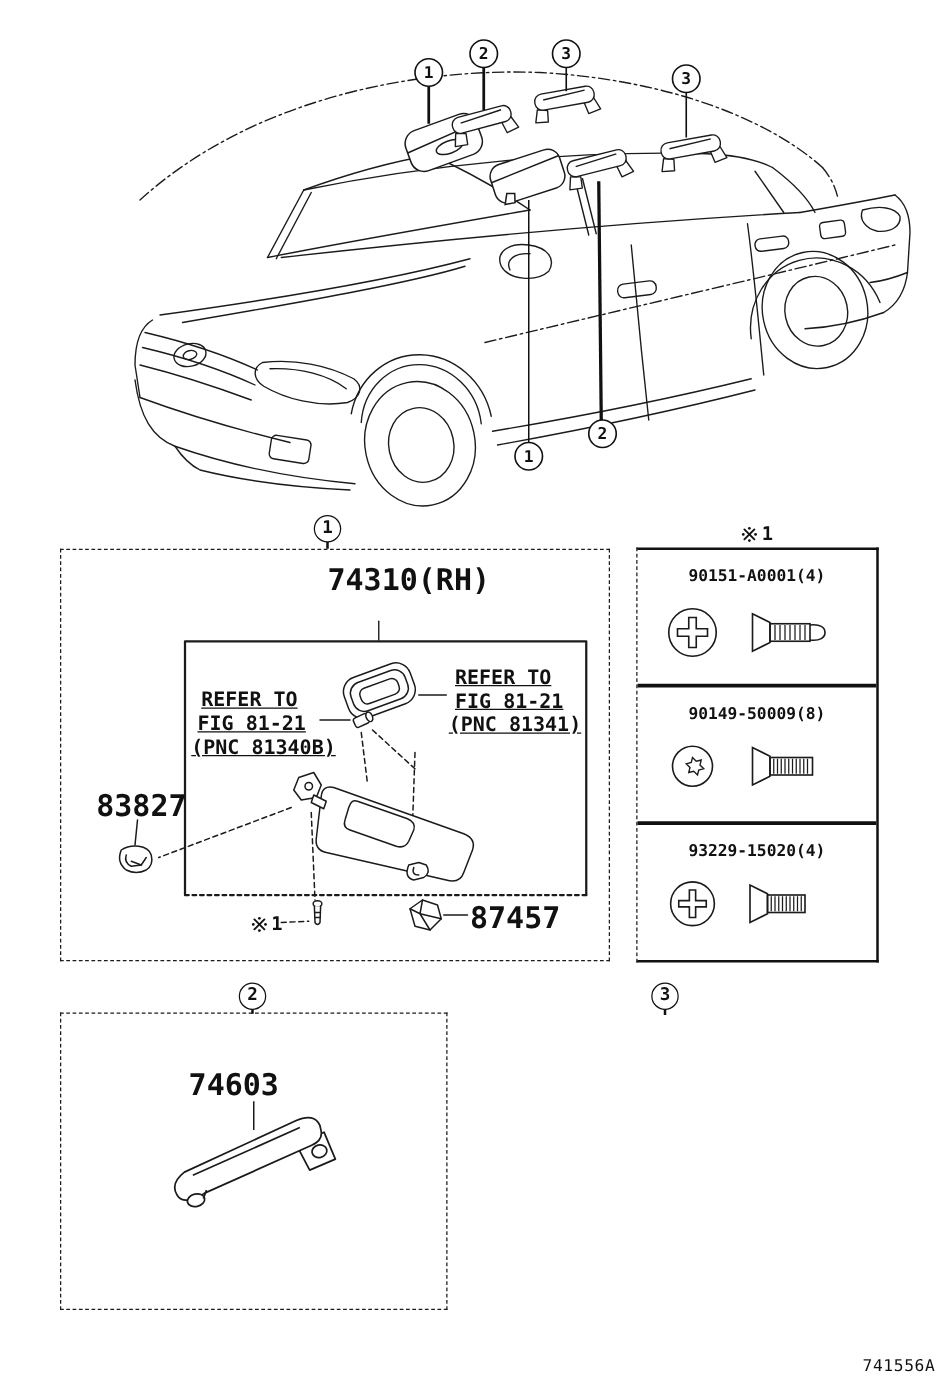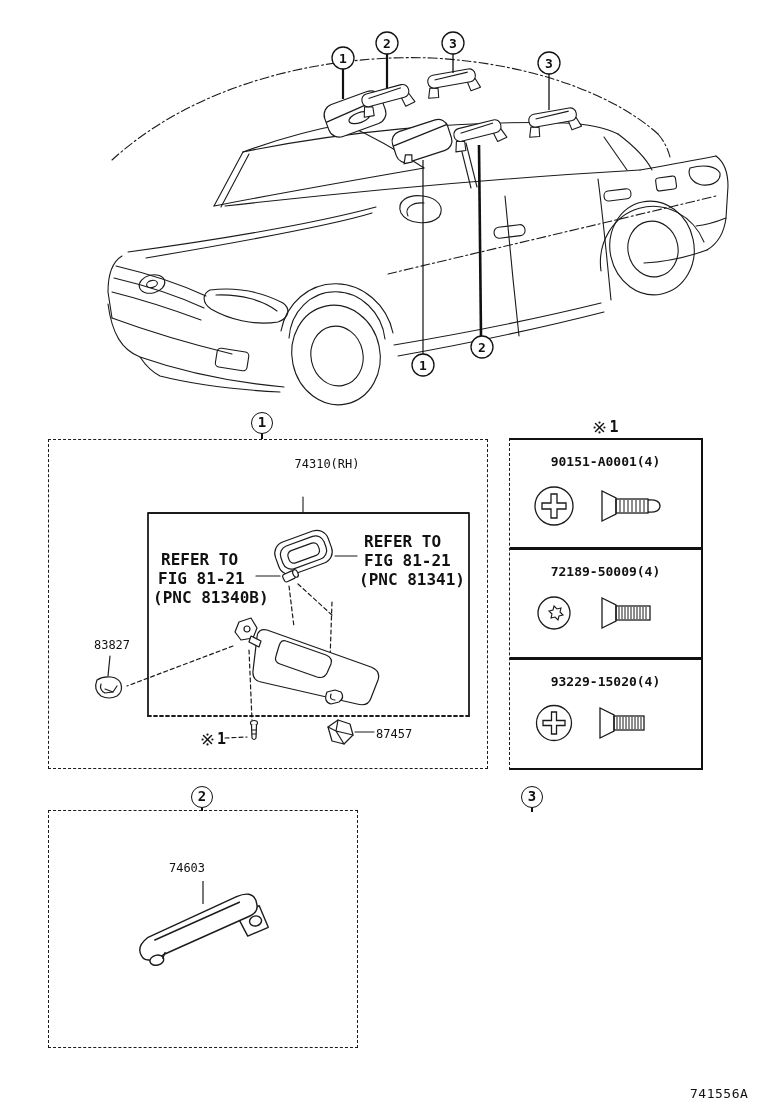--- a/index.html
+++ b/index.html
@@ -6,24 +6,24 @@
   html,body { background:#fff; }
   .page {
     position:relative; width:760px; height:1112px; background:#fff;
     font-family:"DejaVu Sans Mono","Liberation Mono",monospace; color:#111;
     overflow:hidden;
   }
   svg { display:block; }
   .abs { position:absolute; }
   .box-dashed { position:absolute; border:1.5px dashed #1b1b1b; background:#fff; }
   .box-solid  { position:absolute; border:2px solid #111; border-left:1.5px dashed #1b1b1b; background:#fff; }
-  .pn-lg { font-weight:400; font-size:12px; line-height:22px; letter-spacing:0; white-space:nowrap; }
+  .pn-lg { font-weight:700; font-size:24px; line-height:22px; letter-spacing:0; white-space:nowrap; }
   .pn-md { font-weight:700; font-size:13px; line-height:19px; white-space:nowrap; text-align:center; }
   .refer { font-weight:700; font-size:16px; line-height:19px; white-space:nowrap; }
-  .refer span { display:block; }
+  .refer span { display:block;text-decoration:underline; }
   .ind1 { padding-left:8px; } .ind2 { padding-left:5px; }
   .center { text-align:center; }
   .callout {
     position:absolute; width:22px; height:22px; border:1.4px solid #111; border-radius:50%;
     background:#fff; font-weight:700; font-size:14px; line-height:19px; text-align:center; z-index:5;
   }
   .stem { position:absolute; width:1.5px; background:#111; z-index:4; }
   .refnum-row { position:absolute; display:flex; align-items:center; gap:3px;
     font-weight:700; font-size:15px; }
   .f-sec { height:110px; border-bottom:3px solid #111; padding-top:12px; }
@@ -307,21 +307,21 @@
           <circle cx="44" cy="33" r="19"></circle>
           <path d="M41,21 h6 v9 h9 v6 h-9 v9 h-6 v-9 h-9 v-6 h9 z"></path>
           <path d="M92,18 L92,48 L106,41 L106,25 Z"></path>
           <rect x="106" y="26" width="32" height="14"></rect>
           <path d="M110,27 V39 M114,27 V39 M118,27 V39 M122,27 V39 M126,27 V39 M130,27 V39 M134,27 V39" stroke-width="1"></path>
           <path d="M138,27 C 146,26 150,29 150,33 C 150,37 146,40 138,39"></path>
         </g>
       </svg>
     </div>
     <div class="f-sec">
-      <div class="pn-md">72189-50009(4)</div>
+      <div class="pn-md">90149-50009(8)</div>
       <svg width="190" height="62" viewBox="0 0 190 62">
         <g stroke="#1b1b1b" fill="none" stroke-width="1.3">
           <circle cx="44" cy="30" r="16"></circle>
           <path d="M44,23 l3,3 4,-1 -1,4 3,3 -4,1 -1,4 -3,-3 -4,1 1,-4 -3,-3 4,-1 z" stroke-width="1.1"></path>
           <path d="M92,15 L92,45 L106,38 L106,22 Z"></path>
           <rect x="106" y="23" width="34" height="14"></rect>
           <path d="M109,24 V36 M112,24 V36 M115,24 V36 M118,24 V36 M121,24 V36 M124,24 V36 M127,24 V36 M130,24 V36 M133,24 V36 M136,24 V36" stroke-width="1"></path>
         </g>
       </svg>
     </div>

